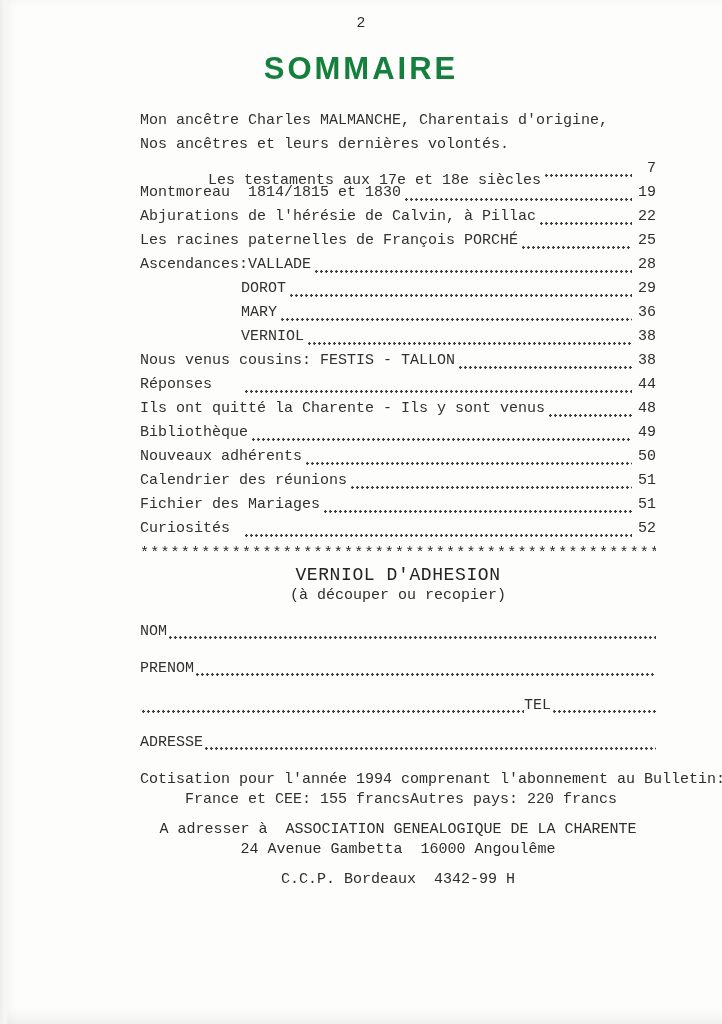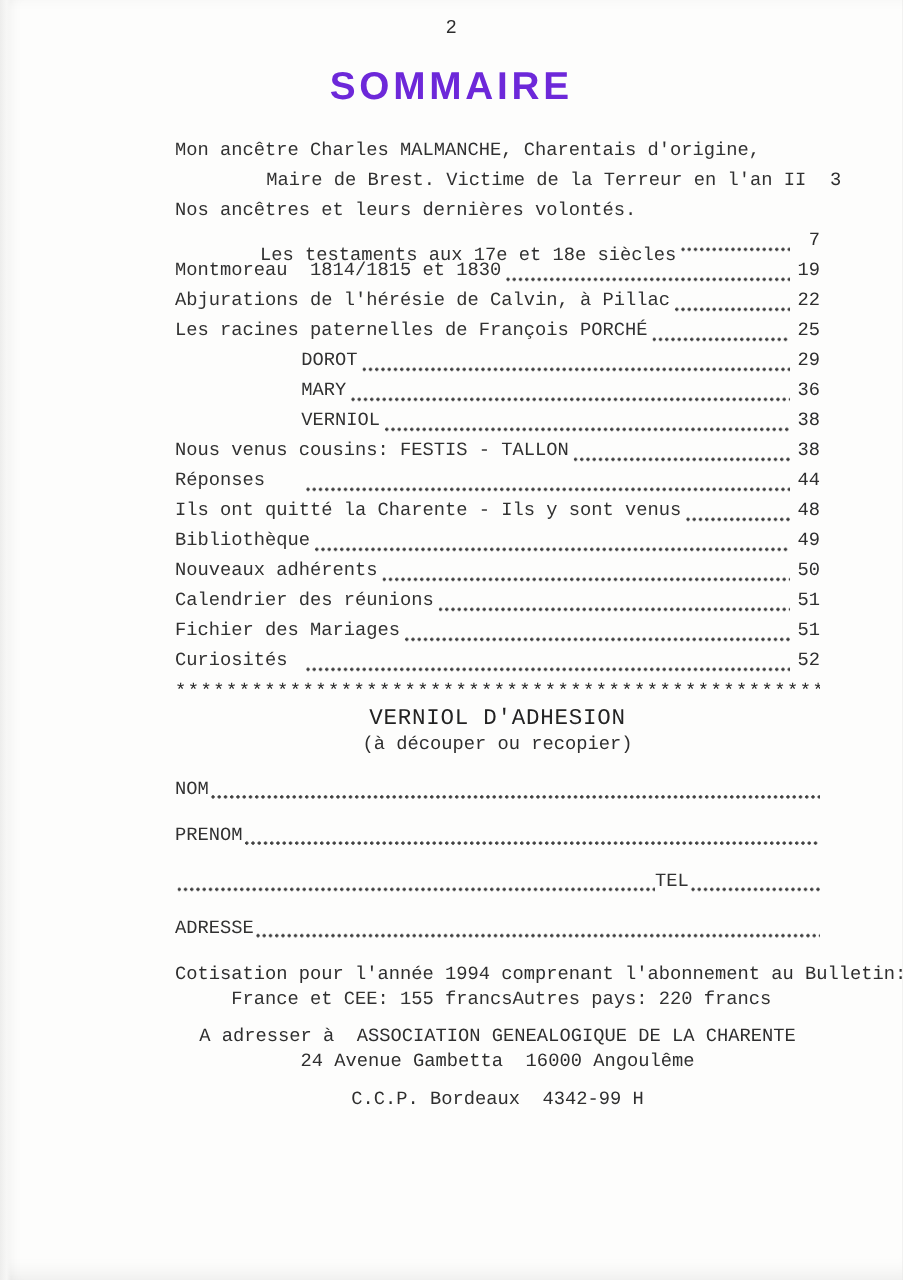--- a/index.html
+++ b/index.html
@@ -30,21 +30,21 @@
     color: #2c2c2c;
   }
 
   .doc-title {
     margin-top: 22px;
     text-align: center;
     font-size: 31px;
     line-height: 34px;
     font-weight: 700;
     letter-spacing: 3px;
-    color: #6d28d9;
+    color: #15803d;
   }
 
   .content { margin: 0 66px 0 140px; font-family: Liberation Mono, monospace; }
 
   .toc { margin-top: 23px; font-size: 15px; }
   .toc-row {
     display: flex;
     height: 24px;
     line-height: 24px;
     align-items: stretch;
@@ -137,25 +137,20 @@
   <div class="doc-title">SOMMAIRE</div>
 
   <div class="content">
 
     <div class="toc">
 
       <div class="toc-row">
         <span>Mon ancêtre Charles MALMANCHE, Charentais d'origine,</span>
       </div>
 
-      <div class="toc-row">
-        <span class="ind-a">Maire de Brest. Victime de la Terreur en l'an II</span>
-        <span class="dots"></span>
-        <span class="toc-page">3</span>
-      </div>
 
       <div class="toc-row">
         <span>Nos ancêtres et leurs dernières volontés.</span>
       </div>
 
       <div class="toc-row">
         <span class="ind-b">Les testaments aux 17e et 18e siècles</span>
         <span class="dots"></span>
         <span class="toc-page">7</span>
       </div>
@@ -171,20 +166,26 @@
         <span class="dots"></span>
         <span class="toc-page">22</span>
       </div>
 
       <div class="toc-row">
         <span>Les racines paternelles de François PORCHÉ</span>
         <span class="dots"></span>
         <span class="toc-page">25</span>
       </div>
 
+      <div class="toc-row">
+        <span class="prefix">Ascendances:</span>
+        <span>VALLADE</span>
+        <span class="dots"></span>
+        <span class="toc-page">28</span>
+      </div>
 
       <div class="toc-row">
         <span class="prefix"></span>
         <span>DOROT</span>
         <span class="dots"></span>
         <span class="toc-page">29</span>
       </div>
 
       <div class="toc-row">
         <span class="prefix"></span>

